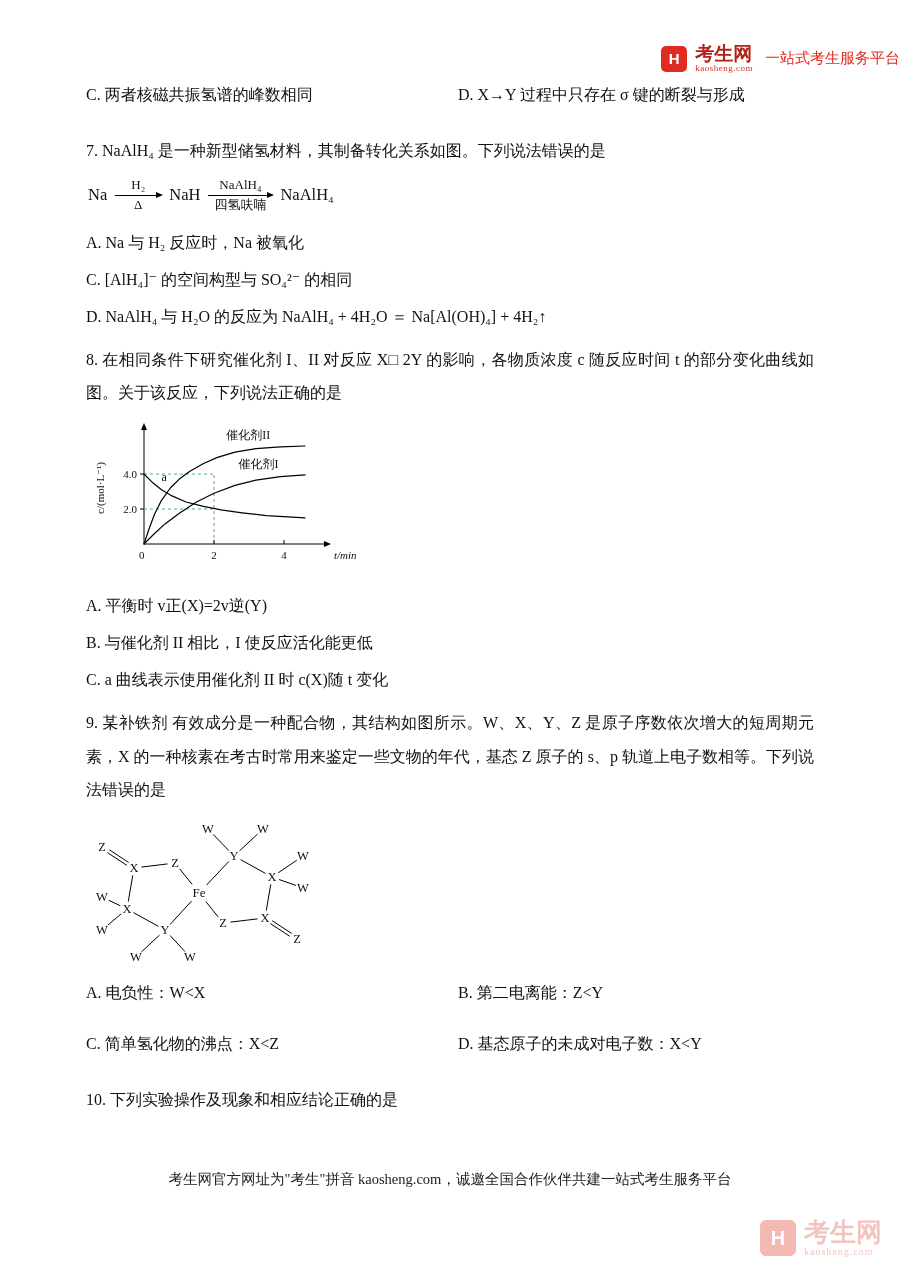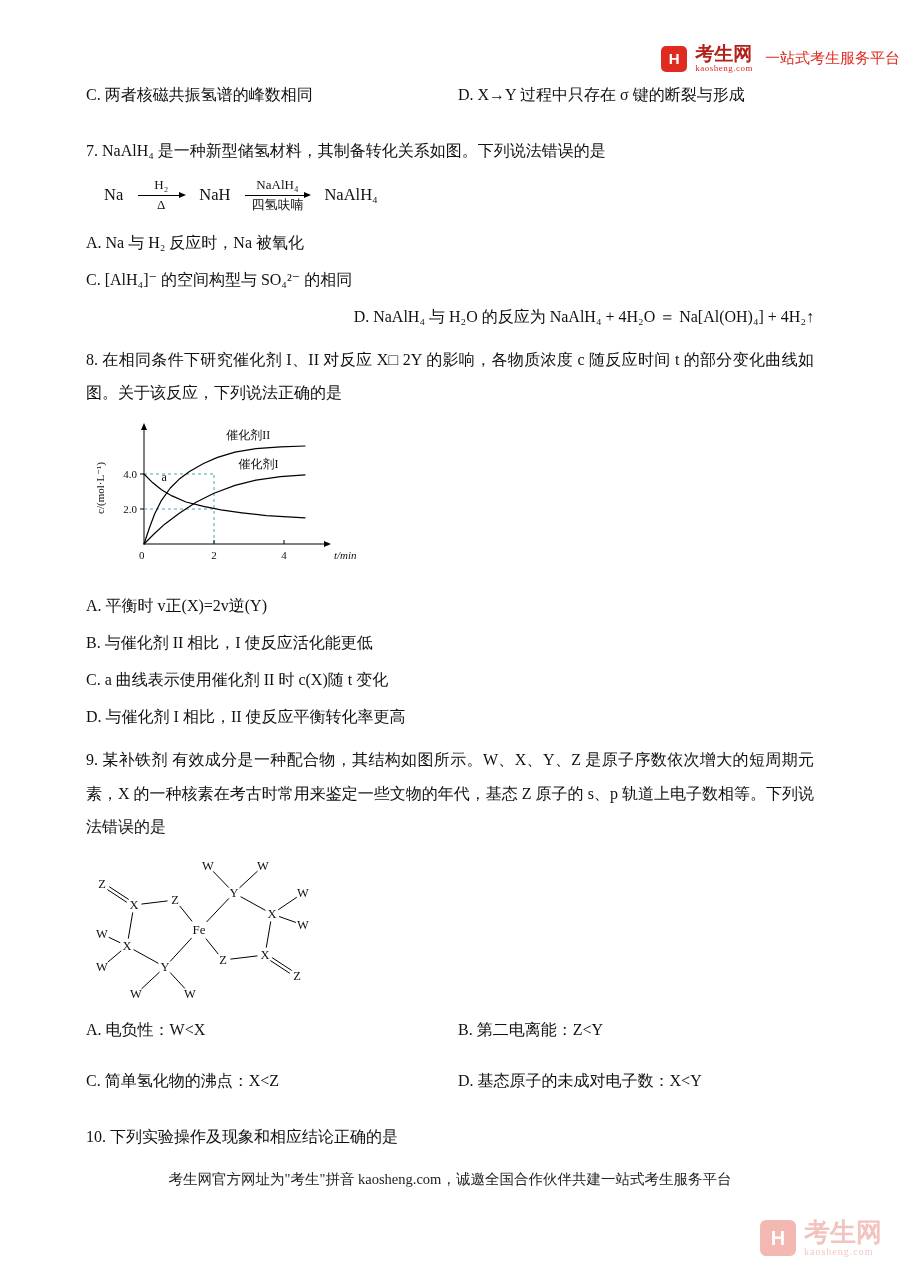--- a/index.html
+++ b/index.html
@@ -16,21 +16,21 @@
   .brand-name{font-weight:bold;font-size:19px;color:#b3221a;}
   .brand-domain{font-size:9px;color:#e02b20;letter-spacing:.5px;}
   .brand-tagline{color:#e02b20;font-size:15px;margin-left:4px;}
 
   .optrow{display:flex;margin:0 0 14px;}
   .optrow .left{width:372px;flex:none;}
   .stem{line-height:2.1;margin:14px 0 10px;text-align:justify;}
   .option{margin:0 0 13px;line-height:1.5;}
 
   
-  .rxn{display:flex;align-items:center;gap:9px;margin:2px 0 18px 18px;font-size:16.5px;}
+  .rxn{display:flex;align-items:center;gap:2px;margin:2px 0 18px 2px;font-size:16.5px;}
   .rxn-arrow{display:inline-flex;flex-direction:column;align-items:center;margin:0 6px;
              font-size:13px;line-height:1.15;}
   .shaft{position:relative;height:1px;background:#000;align-self:stretch;min-width:46px;margin:2px 0;}
   .shaft.wide{min-width:64px;}
   .shaft::after{content:"";position:absolute;right:-2px;top:-3px;width:0;height:0;
                 border-top:3.5px solid transparent;border-bottom:3.5px solid transparent;
                 border-left:7px solid #000;}
 
   .figure{margin:2px 0 8px 4px;}
   svg text{font-family:"Liberation Serif","DejaVu Serif",serif;fill:#111;}
@@ -79,21 +79,21 @@
       <span class="rxn-arrow">
         <span class="above">NaAlH₄</span>
         <span class="shaft wide"></span>
         <span class="below">四氢呋喃</span>
       </span>
       <span>NaAlH₄</span>
     </div>
 
     <p class="option">A. Na 与 H₂ 反应时，Na 被氧化</p>
     <p class="option" style="">C. [AlH₄]⁻ 的空间构型与 SO₄²⁻ 的相同</p>
-    <p class="option" style="margin-bottom:0;text-align:right;">D. NaAlH₄ 与 H₂O 的反应为 NaAlH₄ + 4H₂O ＝ Na[Al(OH)₄] + 4H₂↑</p>
+    <p class="option" style="margin-bottom:0;">D. NaAlH₄ 与 H₂O 的反应为 NaAlH₄ + 4H₂O ＝ Na[Al(OH)₄] + 4H₂↑</p>
 
     <p class="stem">8. 在相同条件下研究催化剂 I、II 对反应 X□ 2Y 的影响，各物质浓度 c 随反应时间 t 的部分变化曲线如图。关于该反应，下列说法正确的是</p>
 
     <div class="figure">
       <svg id="q8-chart" width="270" height="162" viewBox="0 0 270 162">
           <line x1="54" y1="124" x2="54" y2="8" stroke="#000" stroke-width="1"></line>
           <path d="M 51 10 L 54 3 L 57 10 Z" fill="#000"></path>
           <line x1="54" y1="124" x2="236" y2="124" stroke="#000" stroke-width="1"></line>
           <path d="M 234 121 L 241 124 L 234 127 Z" fill="#000"></path>
           <line x1="54" y1="54" x2="124" y2="54" stroke="#49a8b5" stroke-width="1" stroke-dasharray="3,3"></line>
@@ -115,21 +115,20 @@
           <polyline points="54.0,124.0 64.5,113.5 75.0,103.9 89.0,93.4 106.5,82.0 124.0,73.3 145.0,65.4 166.0,60.1 190.5,56.6 215.0,54.9" fill="none" stroke="#000" stroke-width="1.2" stroke-linejoin="round" stroke-linecap="round"></polyline>
           <text x="148.5" y="47.875000000000014" font-size="12">催化剂I</text>
           <polyline points="54.0,54.0 62.8,62.8 71.5,69.8 82.0,75.9 96.0,82.0 113.5,86.4 131.0,89.9 152.0,92.8 176.5,95.7 215.0,97.8" fill="none" stroke="#000" stroke-width="1.2" stroke-linejoin="round" stroke-linecap="round"></polyline>
           <text x="71.5" y="60.650000000000006" font-size="12">a</text>
         </svg>
     </div>
 
     <p class="option">A. 平衡时 v正(X)=2v逆(Y)</p>
     <p class="option">B. 与催化剂 II 相比，I 使反应活化能更低</p>
     <p class="option">C. a 曲线表示使用催化剂 II 时 c(X)随 t 变化</p>
-    <p class="option">D. 与催化剂 I 相比，II 使反应平衡转化率更高</p>
 
     <p class="stem">9. 某补铁剂  有效成分是一种配合物，其结构如图所示。W、X、Y、Z 是原子序数依次增大的短周期元素，X 的一种核素在考古时常用来鉴定一些文物的年代，基态 Z 原子的 s、p 轨道上电子数相等。下列说法错误的是</p>
 
     <div class="figure">
       <svg id="q9-structure" width="240" height="152" viewBox="0 0 240 152">
           <line x1="116.5591983926369" y1="68.00884741349813" x2="138.84600109592938" y2="44.44851312716037" stroke="#000" stroke-width="1"></line>
           <line x1="138.79768734700596" y1="33.59759839881389" x2="123.20231265299402" y2="17.402401601186106" stroke="#000" stroke-width="1"></line>
           <line x1="149.48920480823512" y1="33.88936104060868" x2="167.51079519176488" y2="17.110638959391324" stroke="#000" stroke-width="1"></line>
           <line x1="150.56431151579451" y1="42.62764583767592" x2="175.43568848420549" y2="56.37235416232408" stroke="#000" stroke-width="1"></line>
           <line x1="188.2093901786625" y1="55.79363891122863" x2="206.7906098213375" y2="43.20636108877137" stroke="#000" stroke-width="1"></line>

